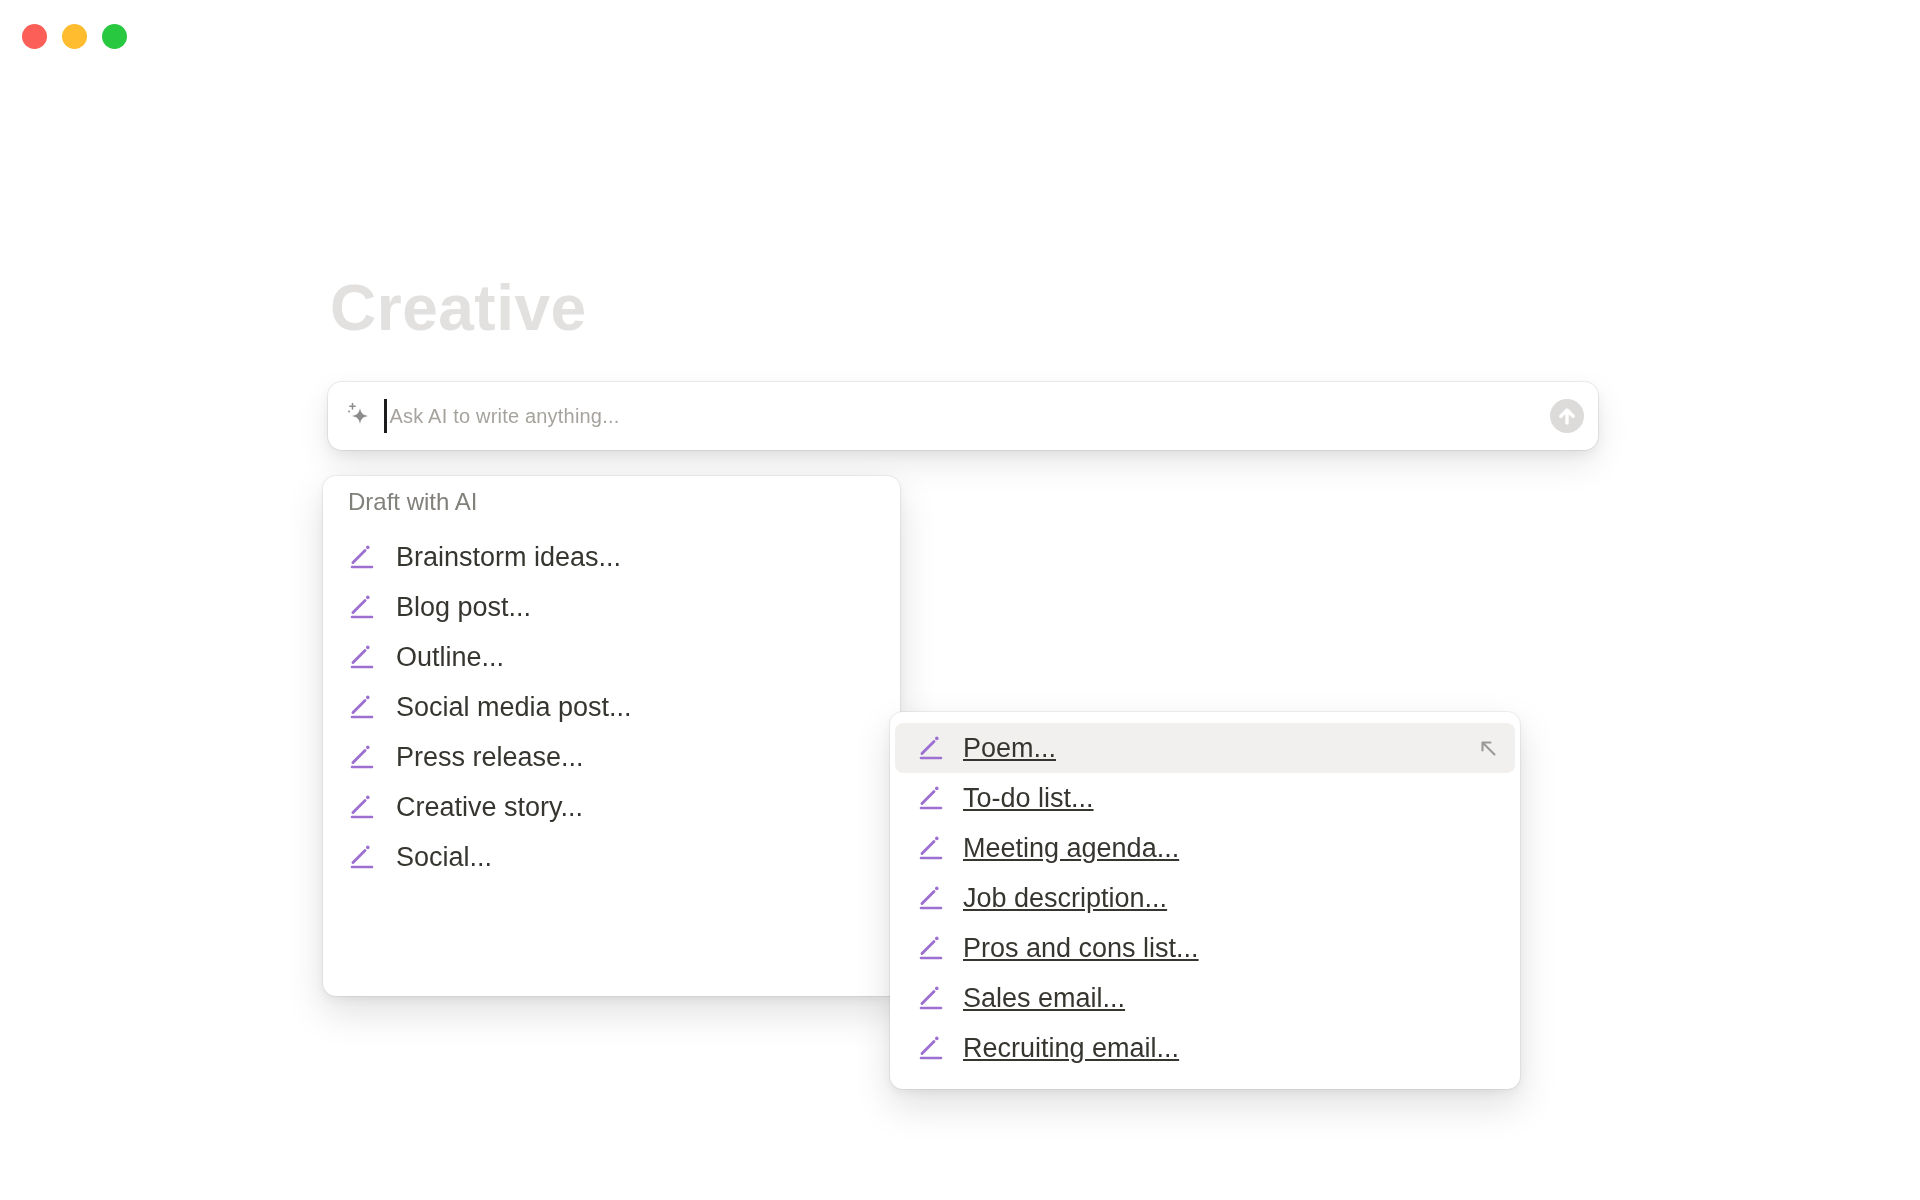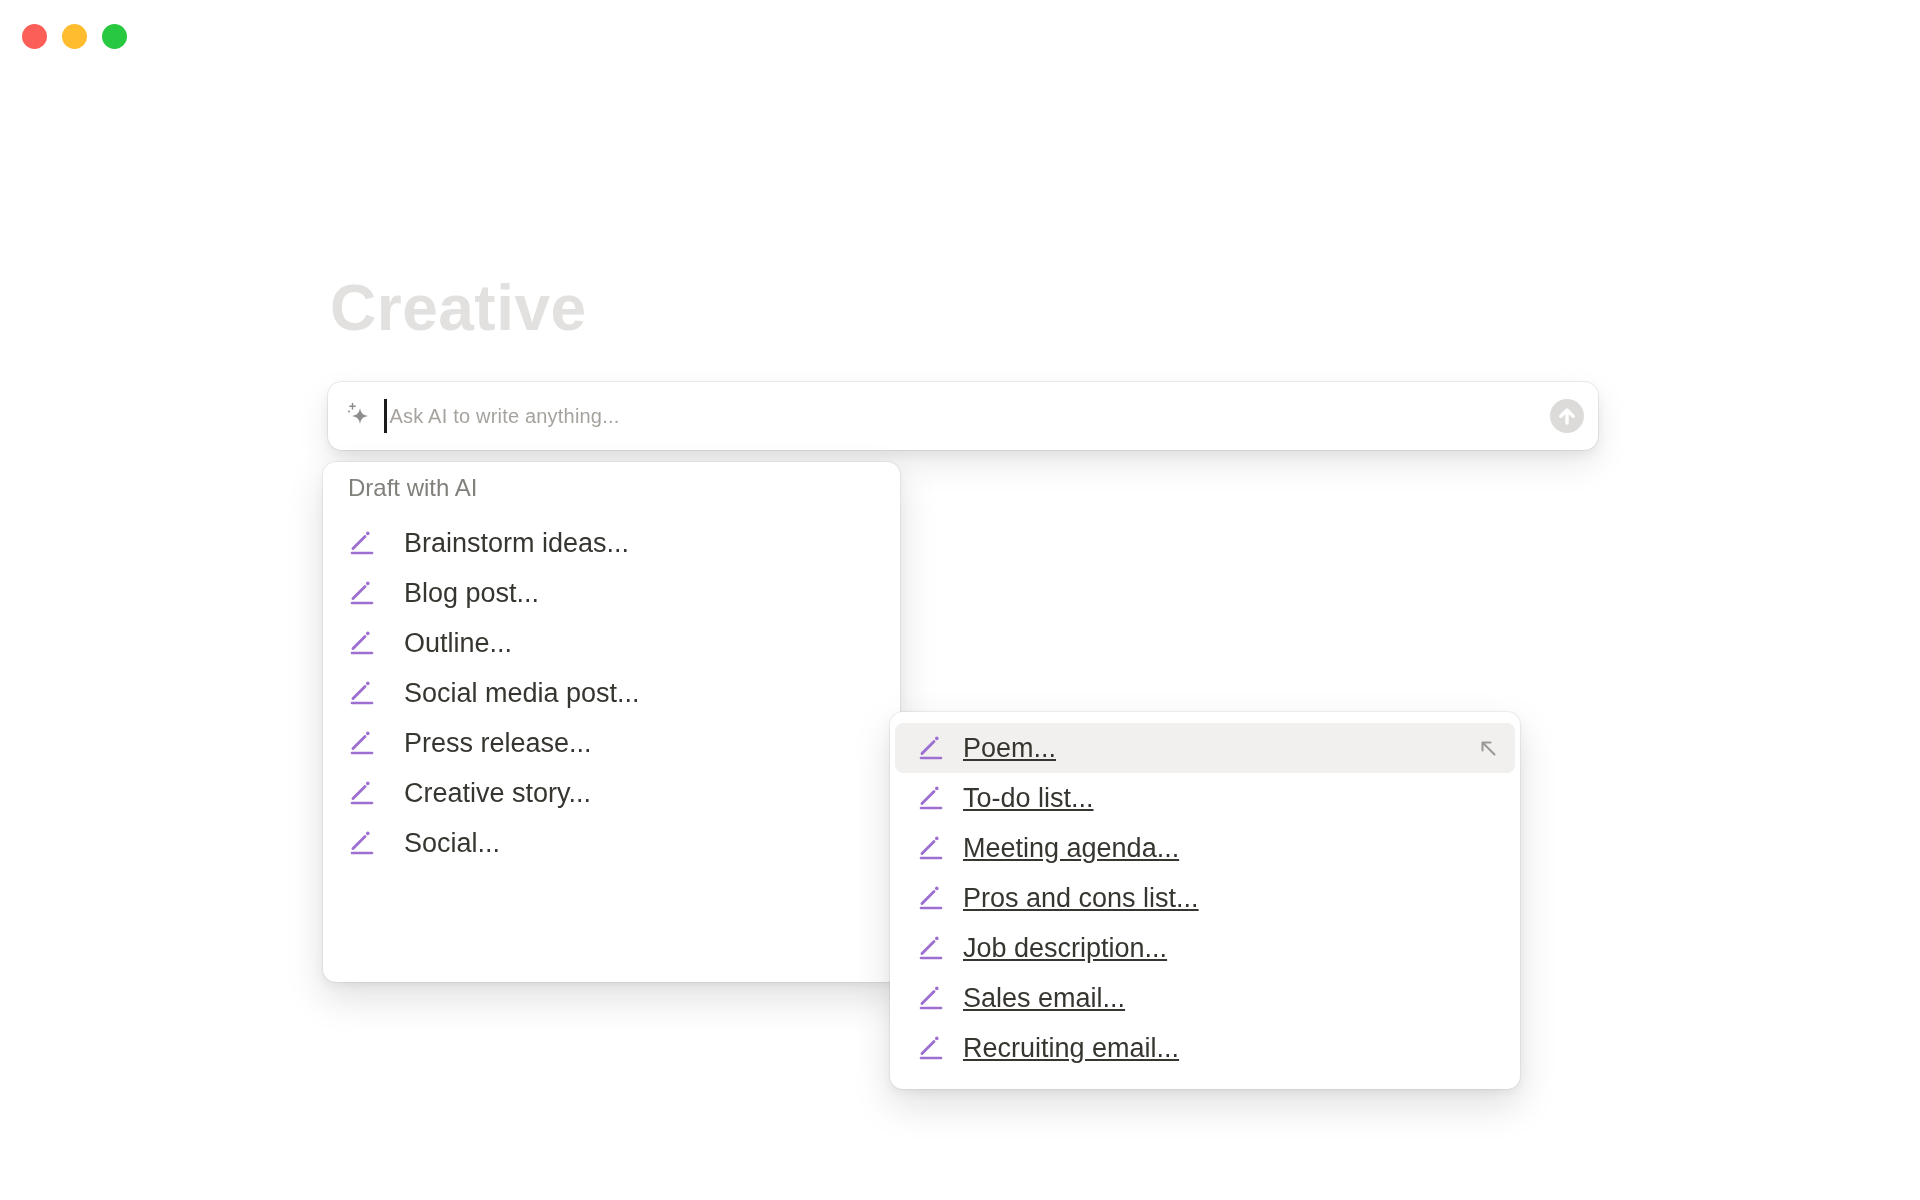--- a/index.html
+++ b/index.html
@@ -65,29 +65,29 @@
     background:var(--submit-circle);border:none;cursor:pointer;
     display:flex;align-items:center;justify-content:center;flex:0 0 auto;
   }
   .submit-btn svg{width:34px;height:34px;}
 
   
   .panel{
     position:absolute;background:#fff;border-radius:13px;
     box-shadow:0 0 0 1px rgba(15,15,15,.05), 0 4px 10px rgba(15,15,15,.05), 0 16px 38px rgba(15,15,15,.13);
   }
-  .panel.main{left:323px;top:462px;width:577px;height:520px;padding-top:4px;}
+  .panel.main{left:323px;top:476px;width:577px;height:520px;padding-top:4px;}
   .panel.sub{left:890px;top:712px;width:630px;height:377px;padding-top:11px;}
   .panel-header{
     height:44px;margin-bottom:8px;display:flex;align-items:center;
     padding-left:25px;font-size:24px;color:var(--text-secondary);
   }
   .row{
     height:50px;margin:0 5px;border-radius:8px;
-    display:flex;align-items:center;gap:28px;
+    display:flex;align-items:center;gap:20px;
     padding:0 15px 0 20px;cursor:pointer;
     font-size:27px;color:var(--text-primary);
   }
   .panel.sub .row{padding-left:22px;gap:18px;text-decoration:underline;}
   .row.highlighted{background:var(--highlight);}
   .row .glyph{width:28px;height:28px;flex:0 0 auto;}
   .icon-pencil{color:var(--accent-purple);}
   .icon-dim{color:var(--icon-gray);}
   .row .trail{margin-left:auto;width:24px;height:24px;flex:0 0 auto;color:var(--icon-gray);}
   .label{white-space:nowrap;}
@@ -213,32 +213,32 @@
   <div class="row">
     <svg class="glyph icon-pencil">
         <use href="#sym-pencil"></use>
       </svg>
     <span class="label">Meeting agenda...</span>
   </div>
   <div class="row">
     <svg class="glyph icon-pencil">
         <use href="#sym-pencil"></use>
       </svg>
+    <span class="label">Job description...</span>
+  </div>
+  <div class="row">
+    <svg class="glyph icon-pencil">
+        <use href="#sym-pencil"></use>
+      </svg>
     <span class="label">Pros and cons list...</span>
   </div>
   <div class="row">
     <svg class="glyph icon-pencil">
         <use href="#sym-pencil"></use>
       </svg>
-    <span class="label">Job description...</span>
-  </div>
-  <div class="row">
-    <svg class="glyph icon-pencil">
-        <use href="#sym-pencil"></use>
-      </svg>
     <span class="label">Sales email...</span>
   </div>
   <div class="row">
     <svg class="glyph icon-pencil">
         <use href="#sym-pencil"></use>
       </svg>
     <span class="label">Recruiting email...</span>
   </div>
 </div>
 

